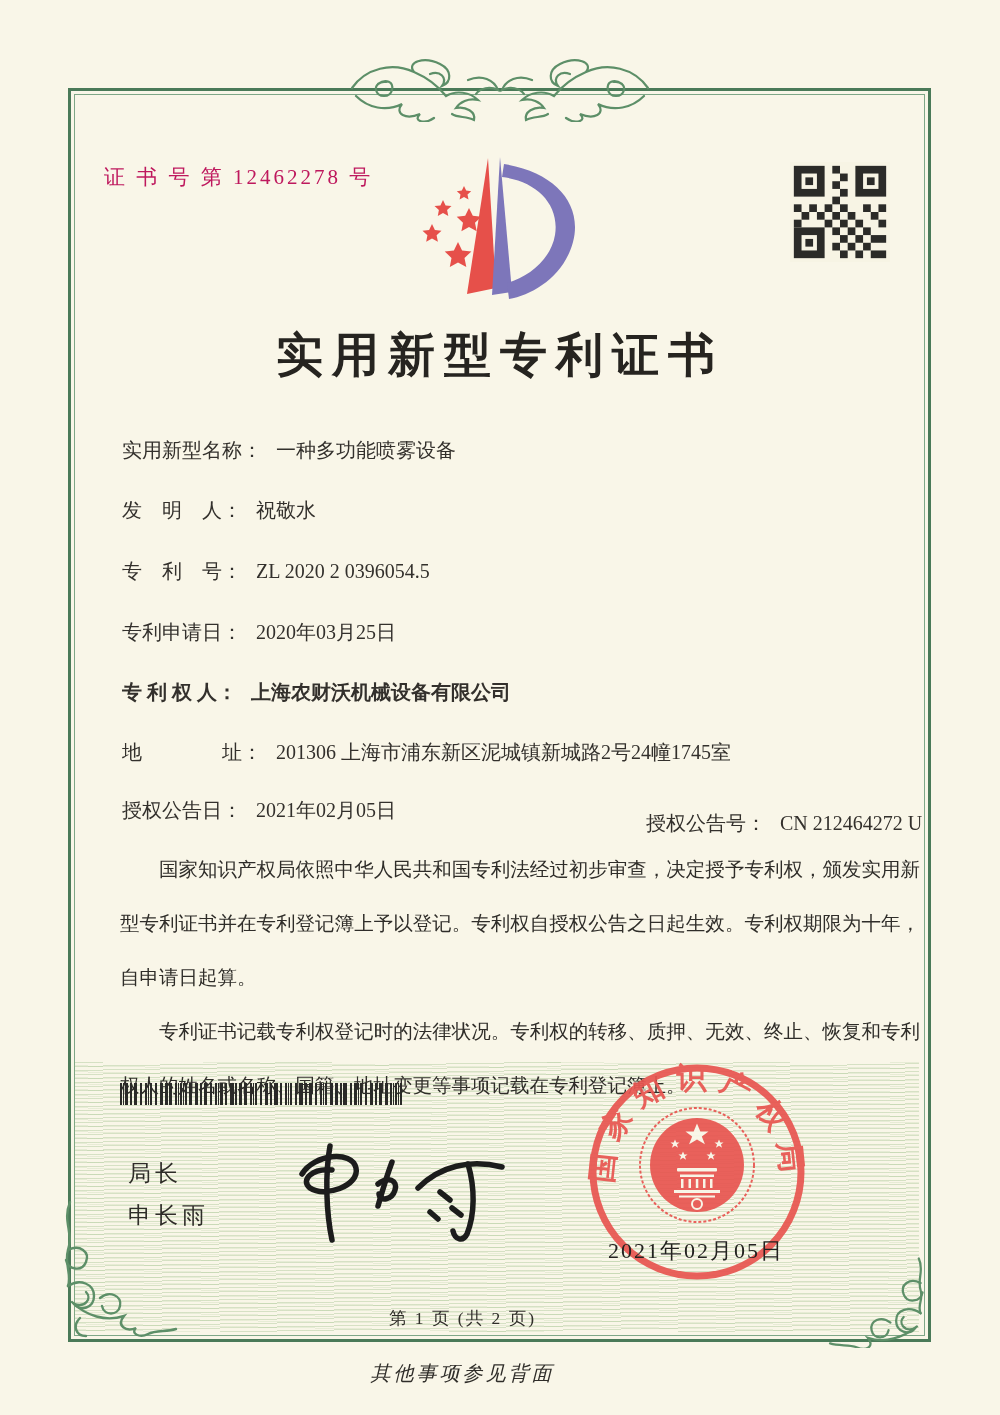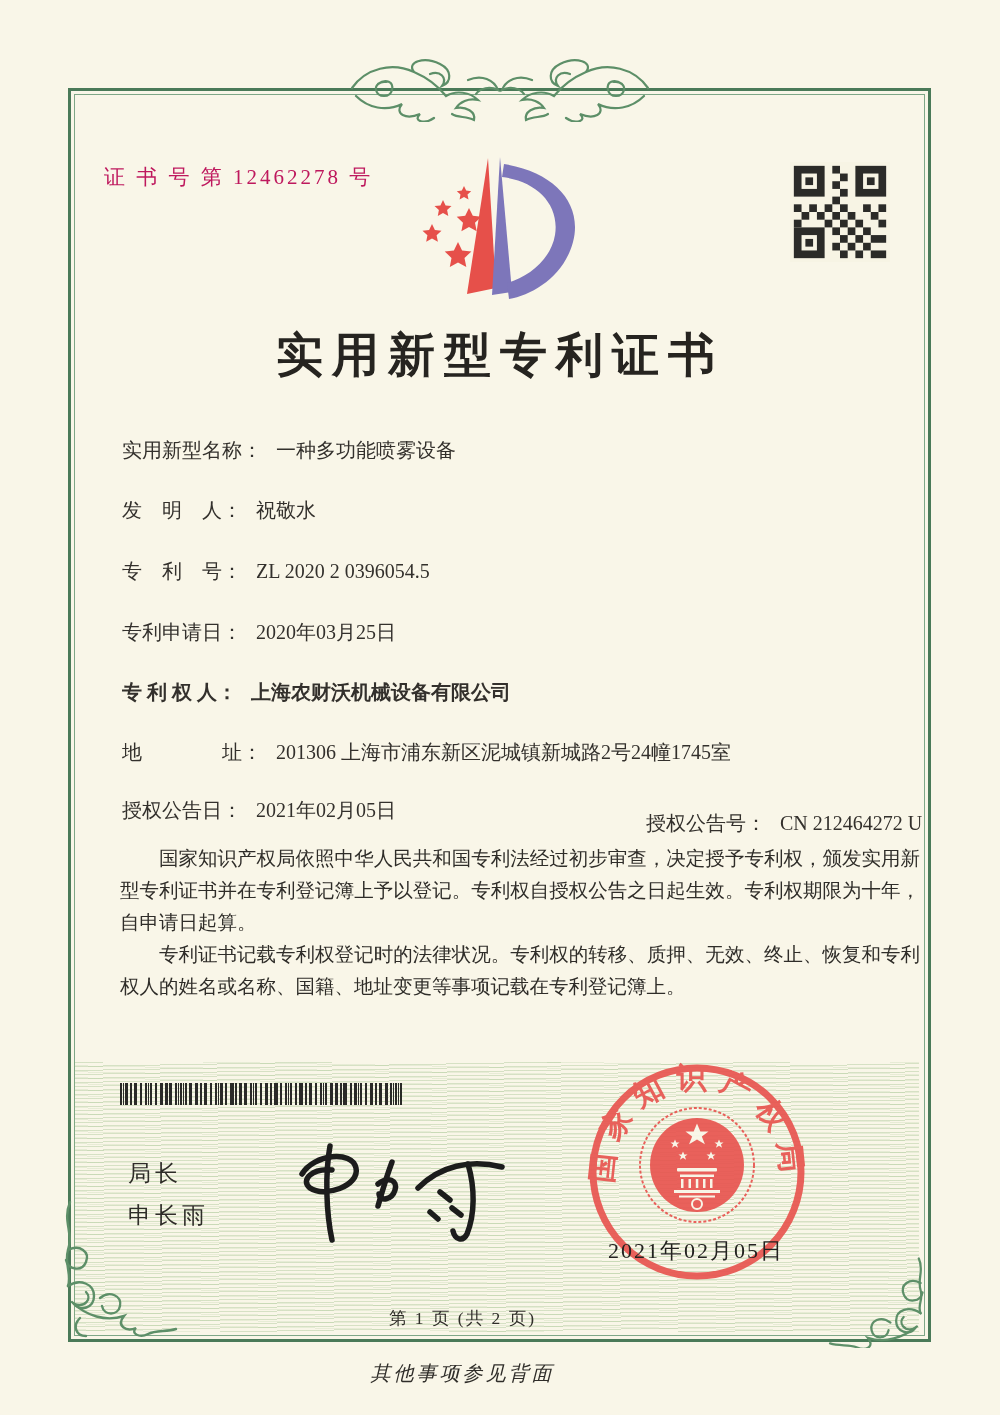--- a/index.html
+++ b/index.html
@@ -30,21 +30,21 @@
   .title{
     position:absolute;left:0;top:324px;width:1000px;text-align:center;
     font-size:47px;font-weight:700;letter-spacing:9px;color:#262420;
   }
   .field{position:absolute;left:122px;font-size:20px;white-space:nowrap;}
   .field .lbl{display:inline-block;color:#33302c;}
   .field .val{margin-left:14px;color:#33302c;}
   .grant2{position:absolute;left:508px;top:13px;margin-left:16px;}
   .paras{
     position:absolute;left:120px;top:843px;width:800px;
-    font-size:19.5px;line-height:32px;text-align:justify;color:#2f2d29;
+    font-size:19.5px;line-height:54px;text-align:justify;color:#2f2d29;
   }
   .paras p{margin:0;text-indent:2em;}
   .barcode{
     position:absolute;left:120px;top:1083px;width:284px;height:22px;
     background:
       repeating-linear-gradient(90deg,#2a2a28 0 2px,transparent 2px 5px),
       repeating-linear-gradient(90deg,#2a2a28 0 1px,transparent 1px 7px),
       repeating-linear-gradient(90deg,transparent 0 3px,#2a2a28 3px 4px,transparent 4px 11px);
   }
   .director-title{position:absolute;left:128px;top:1158px;font-size:23px;letter-spacing:4px;}

